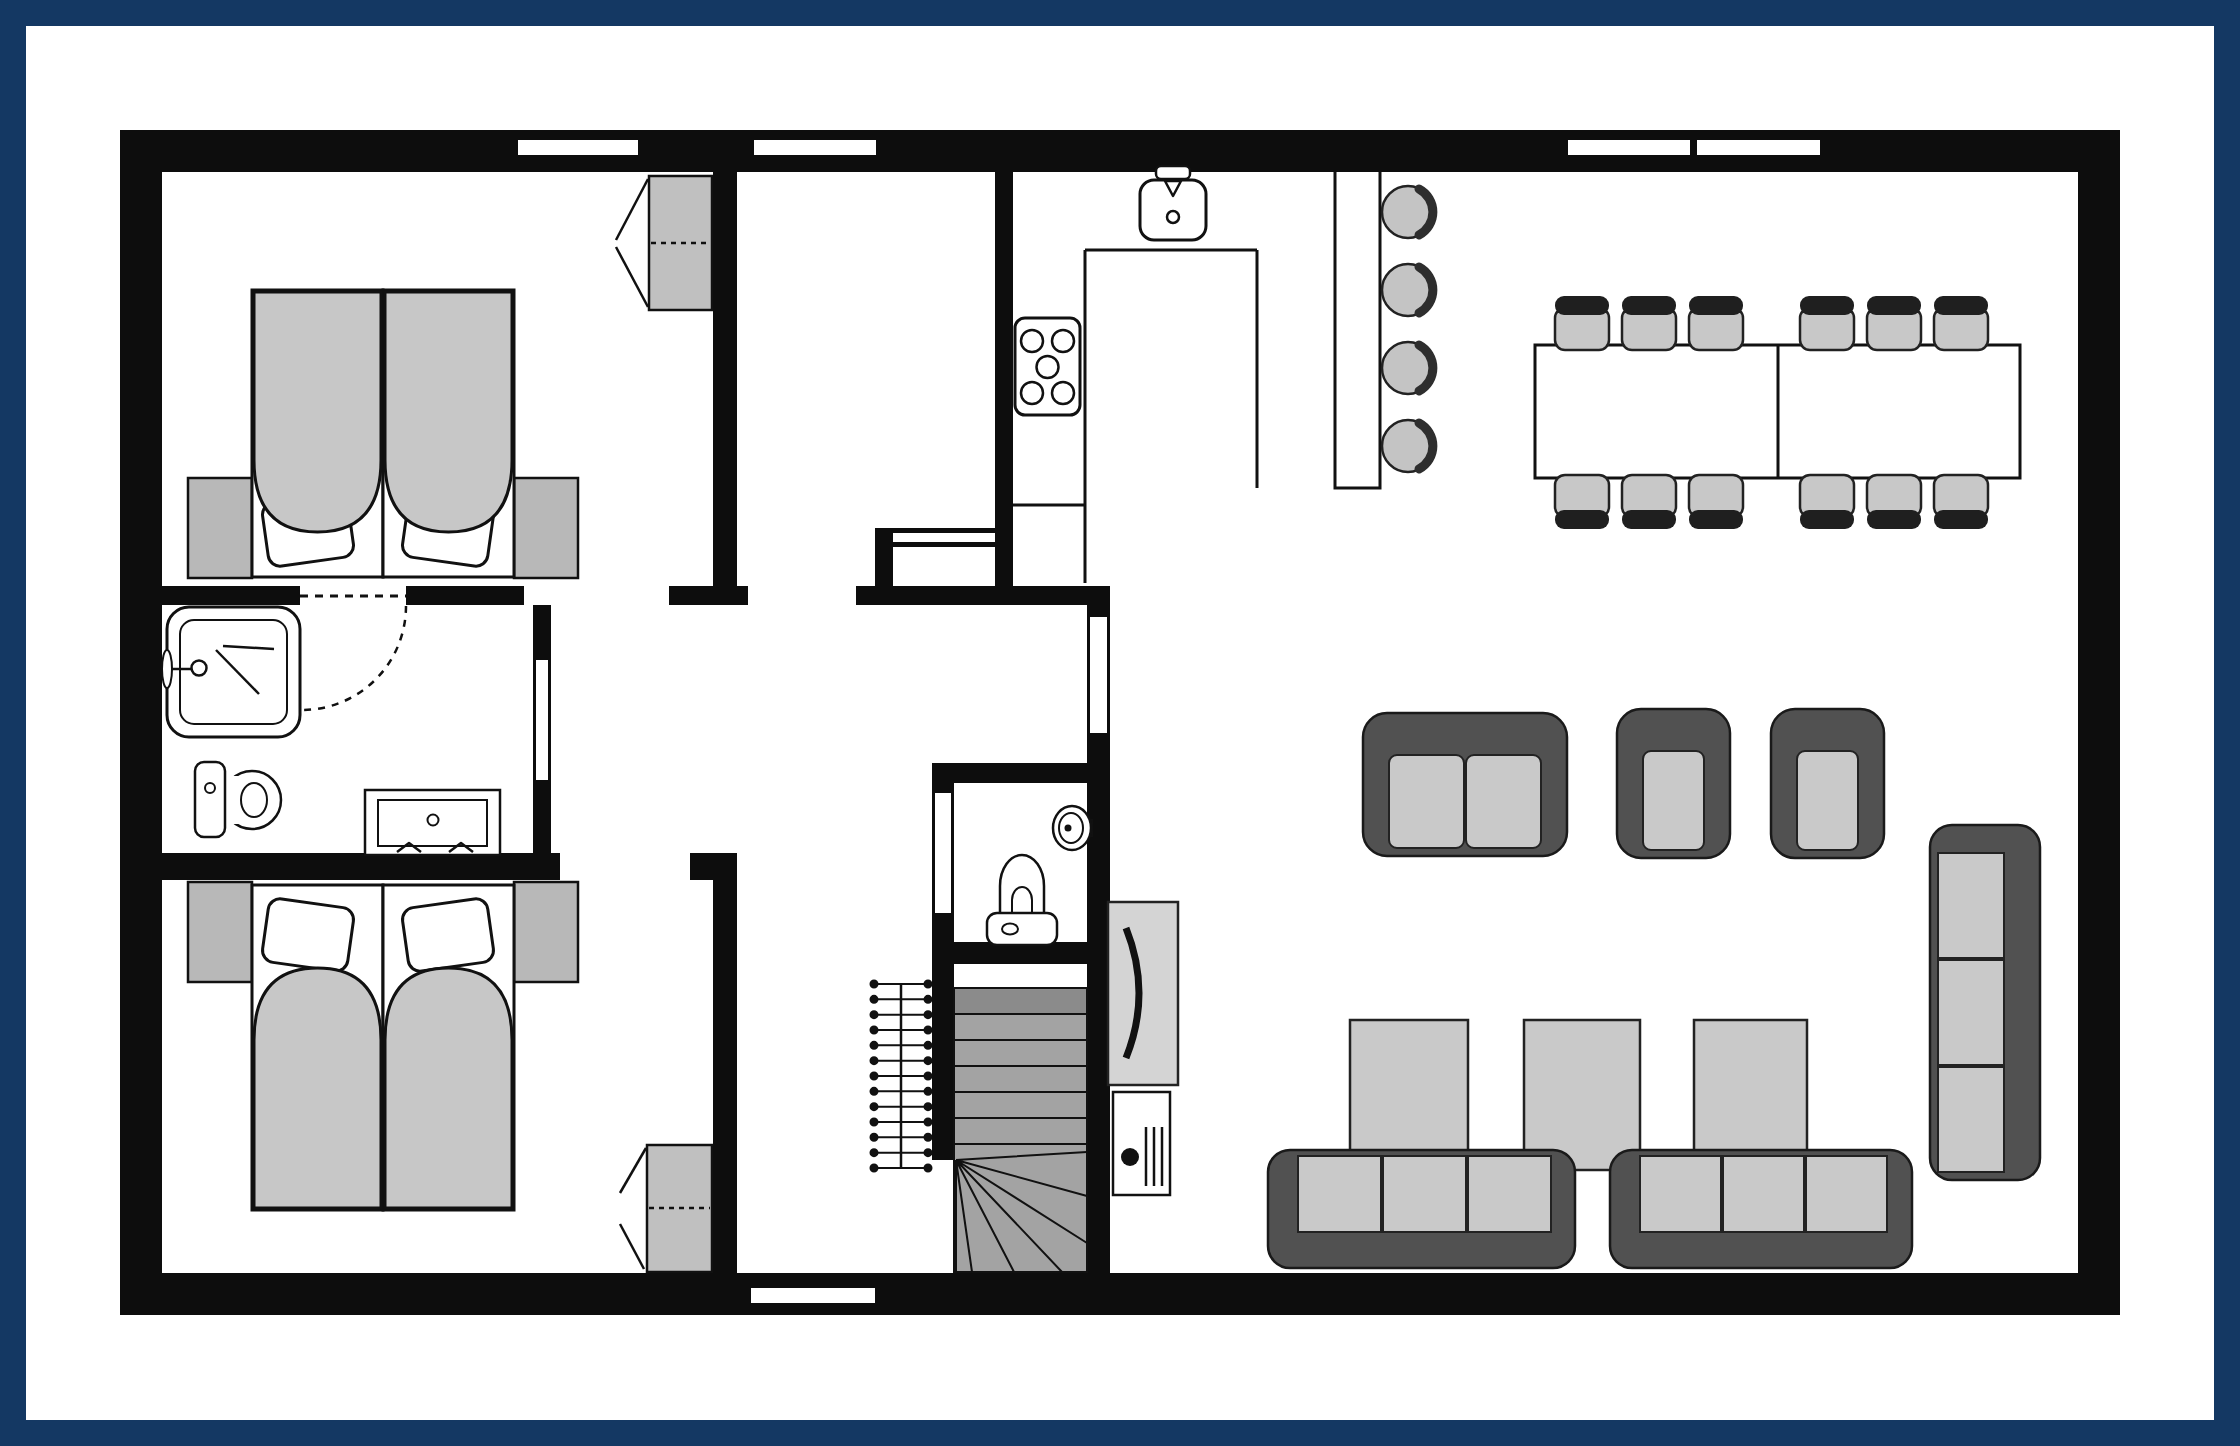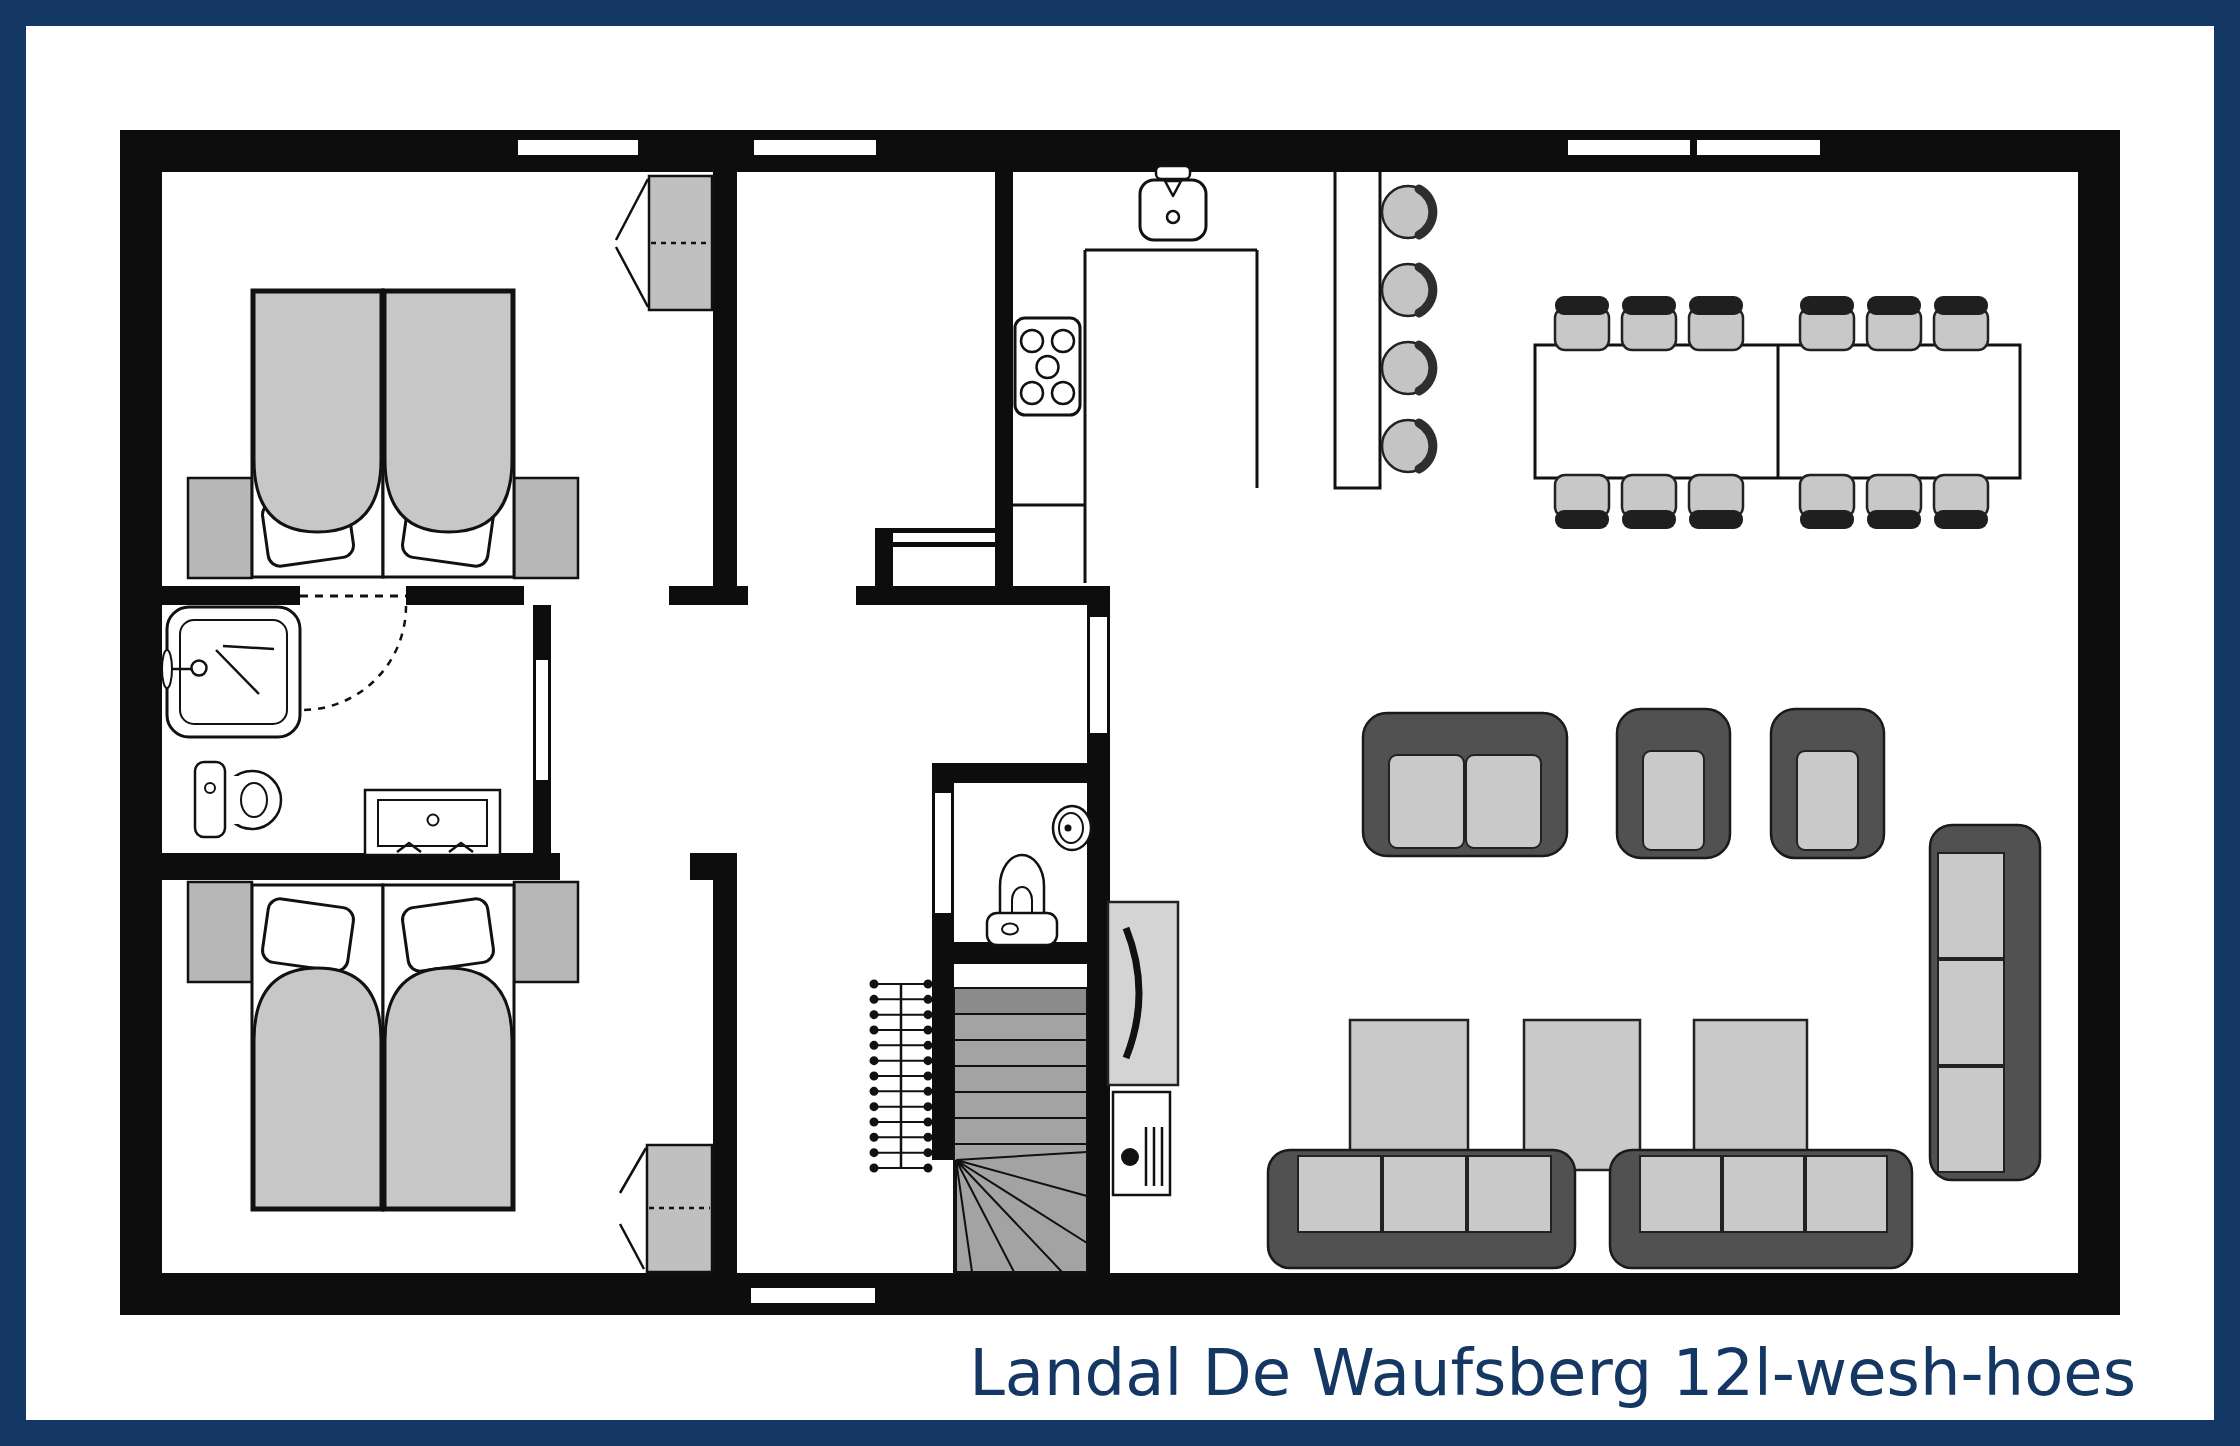--- a/index.html
+++ b/index.html
@@ -242,16 +242,15 @@
       <g>
         <line x1="901" y1="984" x2="901" y2="1168" stroke="#111" stroke-width="2.5"></line>
         <path d="M874,984 H928 M874,999.3 H928 M874,1014.7 H928 M874,1030 H928 M874,1045.3 H928 M874,1060.7 H928 M874,1076 H928 M874,1091.3 H928 M874,1106.7 H928 M874,1122 H928 M874,1137.3 H928 M874,1152.7 H928 M874,1168 H928" stroke="#111" stroke-width="2"></path>
         <line x1="874" y1="984" x2="874" y2="1168.1" stroke="#111" stroke-width="9" stroke-dasharray="0 15.33" stroke-linecap="round"></line>
         <line x1="928" y1="984" x2="928" y2="1168.1" stroke="#111" stroke-width="9" stroke-dasharray="0 15.33" stroke-linecap="round"></line>
       </g>
     </g>
 
   </svg>
 
-  <div class="caption">Landal De Waufsberg 12l-wesh-hoes</div>
 
   <div class="frame"></div>
 </div>
 
 </body></html>

